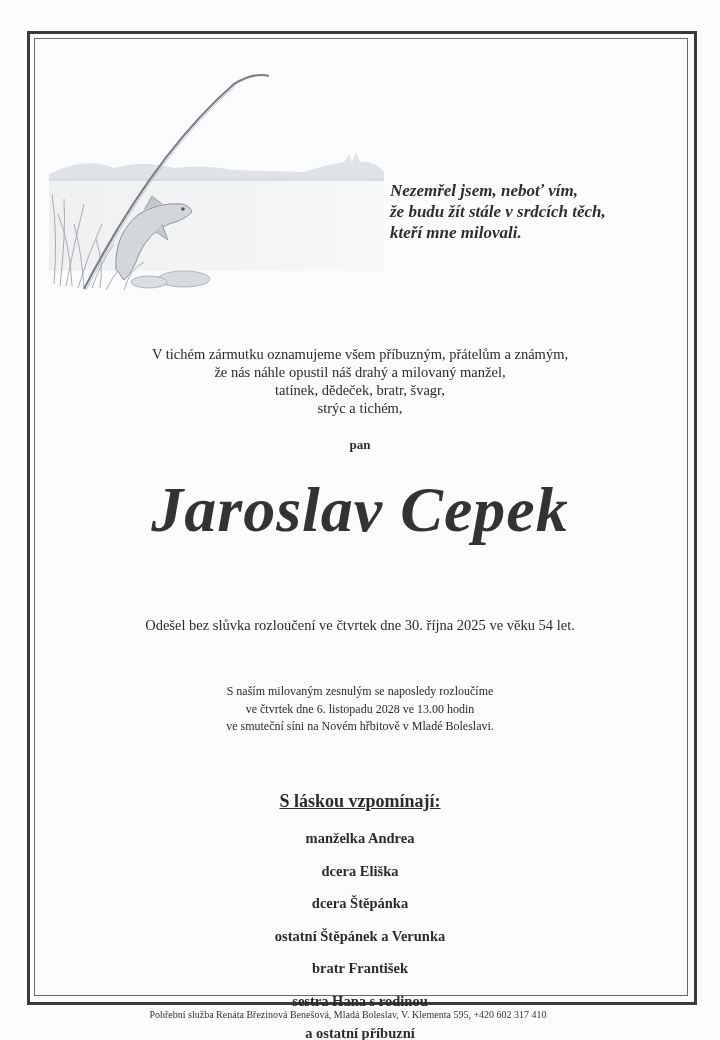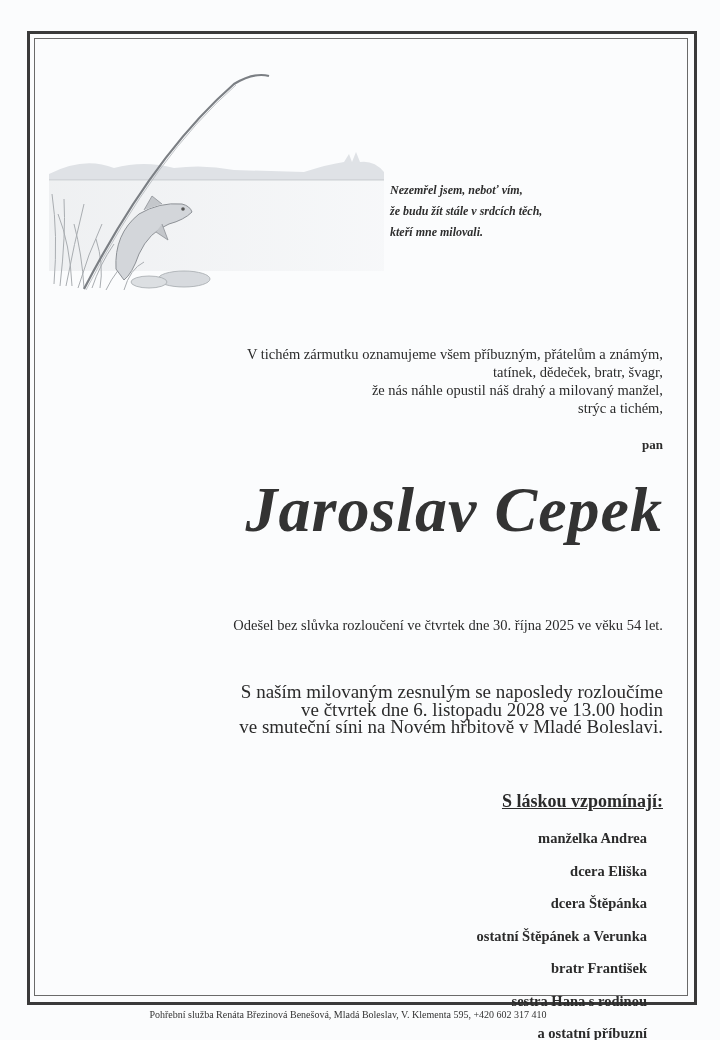--- a/index.html
+++ b/index.html
@@ -11,31 +11,31 @@
       position: absolute; left: 27px; top: 31px; width: 664px; height: 968px;
       border: 3px solid #3a3a3a;
     }
     .frame-inner {
       position: absolute; left: 34px; top: 38px; width: 652px; height: 956px;
       border: 1px solid #6a6a6a;
     }
     .illustration { position: absolute; left: 44px; top: 64px; width: 350px; height: 232px; }
     .epigraph {
       position: absolute; left: 390px; top: 180px; width: 300px;
-      font-style: italic; font-weight: bold; font-size: 12px; line-height: 21px; color: #2e2e2e;
+      font-style: italic; font-weight: bold; font-size: 17px; line-height: 21px; color: #2e2e2e;
     }
-    .center { position: absolute; left: 23px; width: 640px; text-align: right; }
+    .center { position: absolute; left: 40px; width: 640px; text-align: center; }
     .intro { top: 345px; font-size: 14.5px; line-height: 18px; }
     .pan { top: 437px; font-weight: bold; font-size: 13px; }
     .name {
       top: 472px; font-style: italic; font-weight: bold; font-size: 64px;
       line-height: 76px; color: #333; letter-spacing: 1px;
     }
     .passed { top: 617px; font-size: 14.5px; }
-    .ceremony { top: 683px; font-size: 19px; line-height: 17.5px; }
+    .ceremony { top: 683px; font-size: 12px; line-height: 17.5px; }
     .mourners-title { top: 791px; font-weight: bold; font-size: 18px; text-decoration: underline; font-family: Liberation Serif, serif; }
     .mourners { top: 814px; font-weight: bold; font-size: 14.5px; line-height: 16.5px; }
     .mourners div { margin: 16px; }
     .footer { position: absolute; left: 0; width: 696px; top: 1009px; text-align: center; font-size: 10px; color: #333; }
   </style>
 </head>
 <body>
 
 <div class="frame-outer"></div>
 <div class="frame-inner"></div>
@@ -81,22 +81,22 @@
 </div>
 
 <div class="epigraph">
   <div>Nezemřel jsem, neboť vím,</div>
   <div>že budu žít stále v srdcích těch,</div>
   <div>kteří mne milovali.</div>
 </div>
 
 <div class="center intro">
   <div>V tichém zármutku oznamujeme všem příbuzným, přátelům a známým,</div>
+  <div>že nás náhle opustil náš drahý a milovaný manžel,</div>
   <div>tatínek, dědeček, bratr, švagr,</div>
-  <div>že nás náhle opustil náš drahý a milovaný manžel,</div>
   <div>strýc a tichém,</div>
 </div>
 
 <div class="center pan">pan</div>
 
 <div class="center name">Jaroslav Cepek</div>
 
 <div class="center passed">Odešel bez slůvka rozloučení ve čtvrtek dne 30. října 2025 ve věku 54 let.</div>
 
 <div class="center ceremony">

